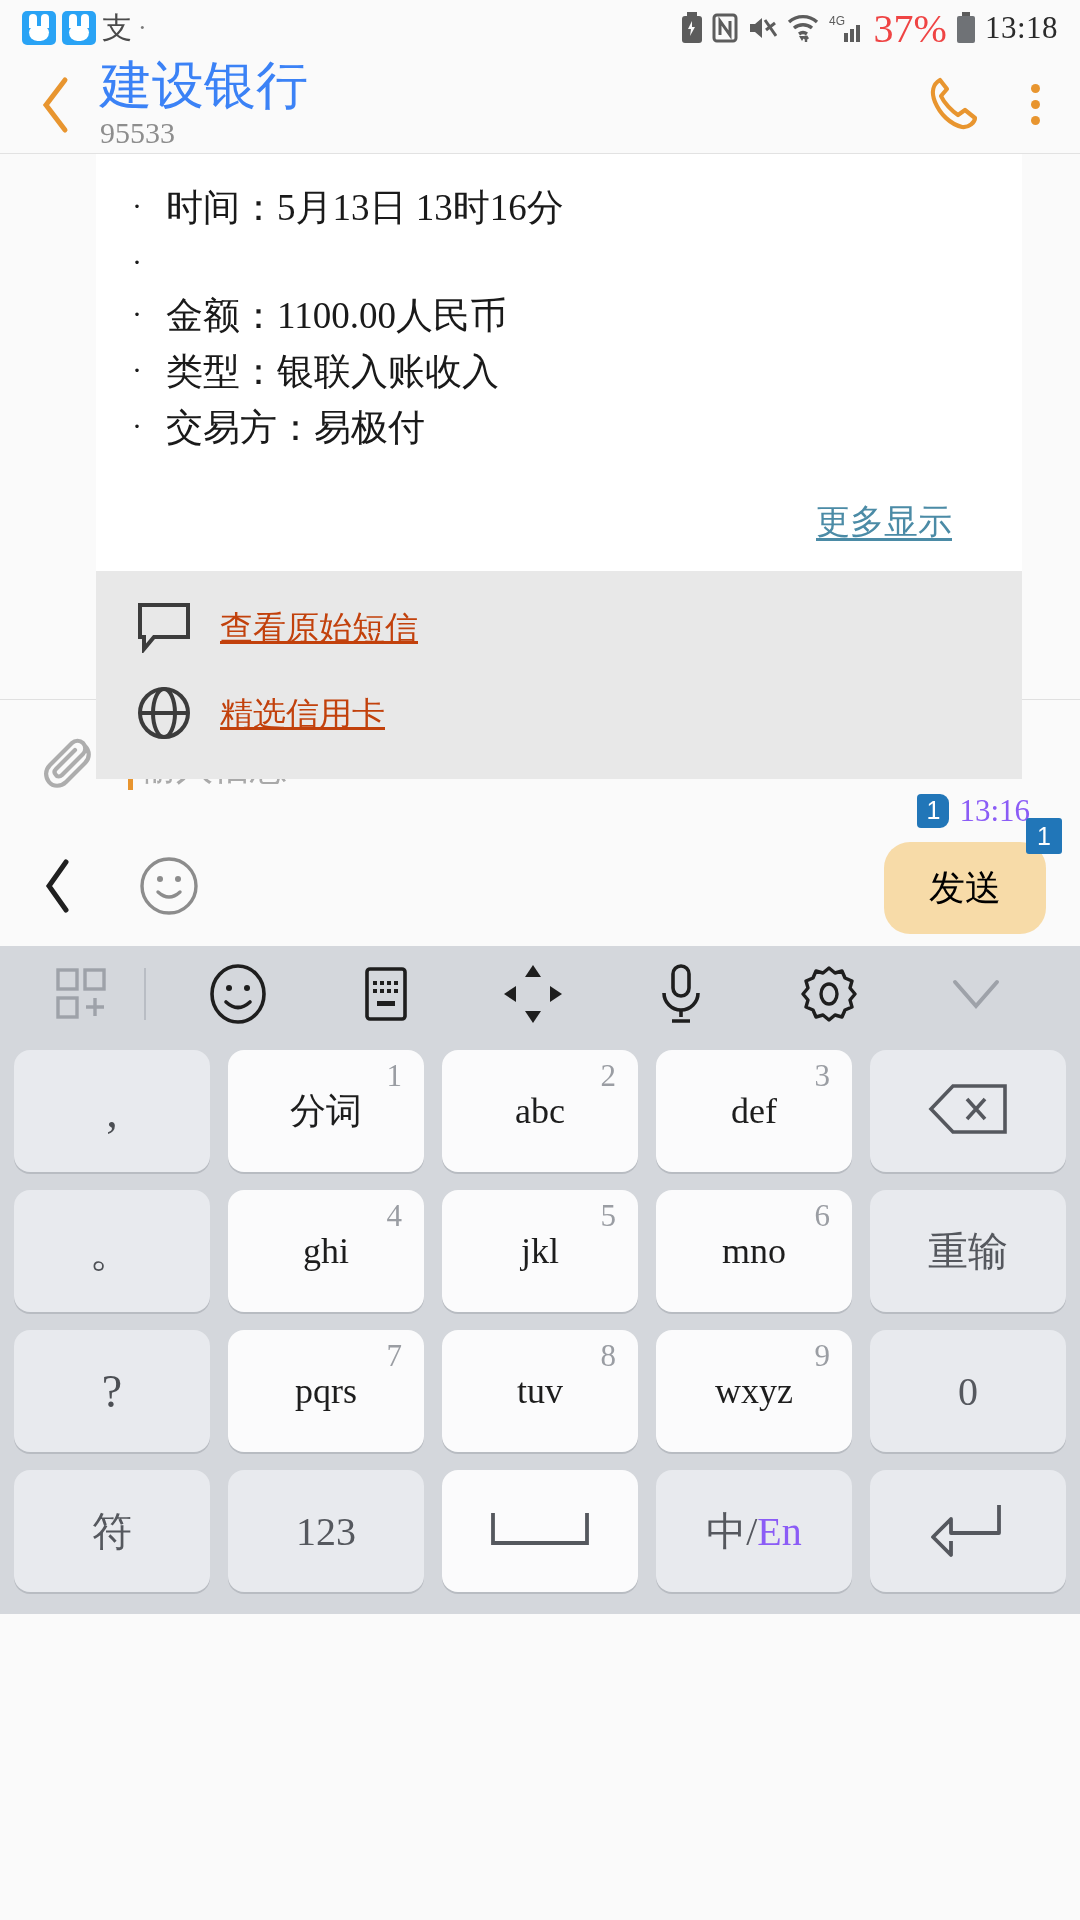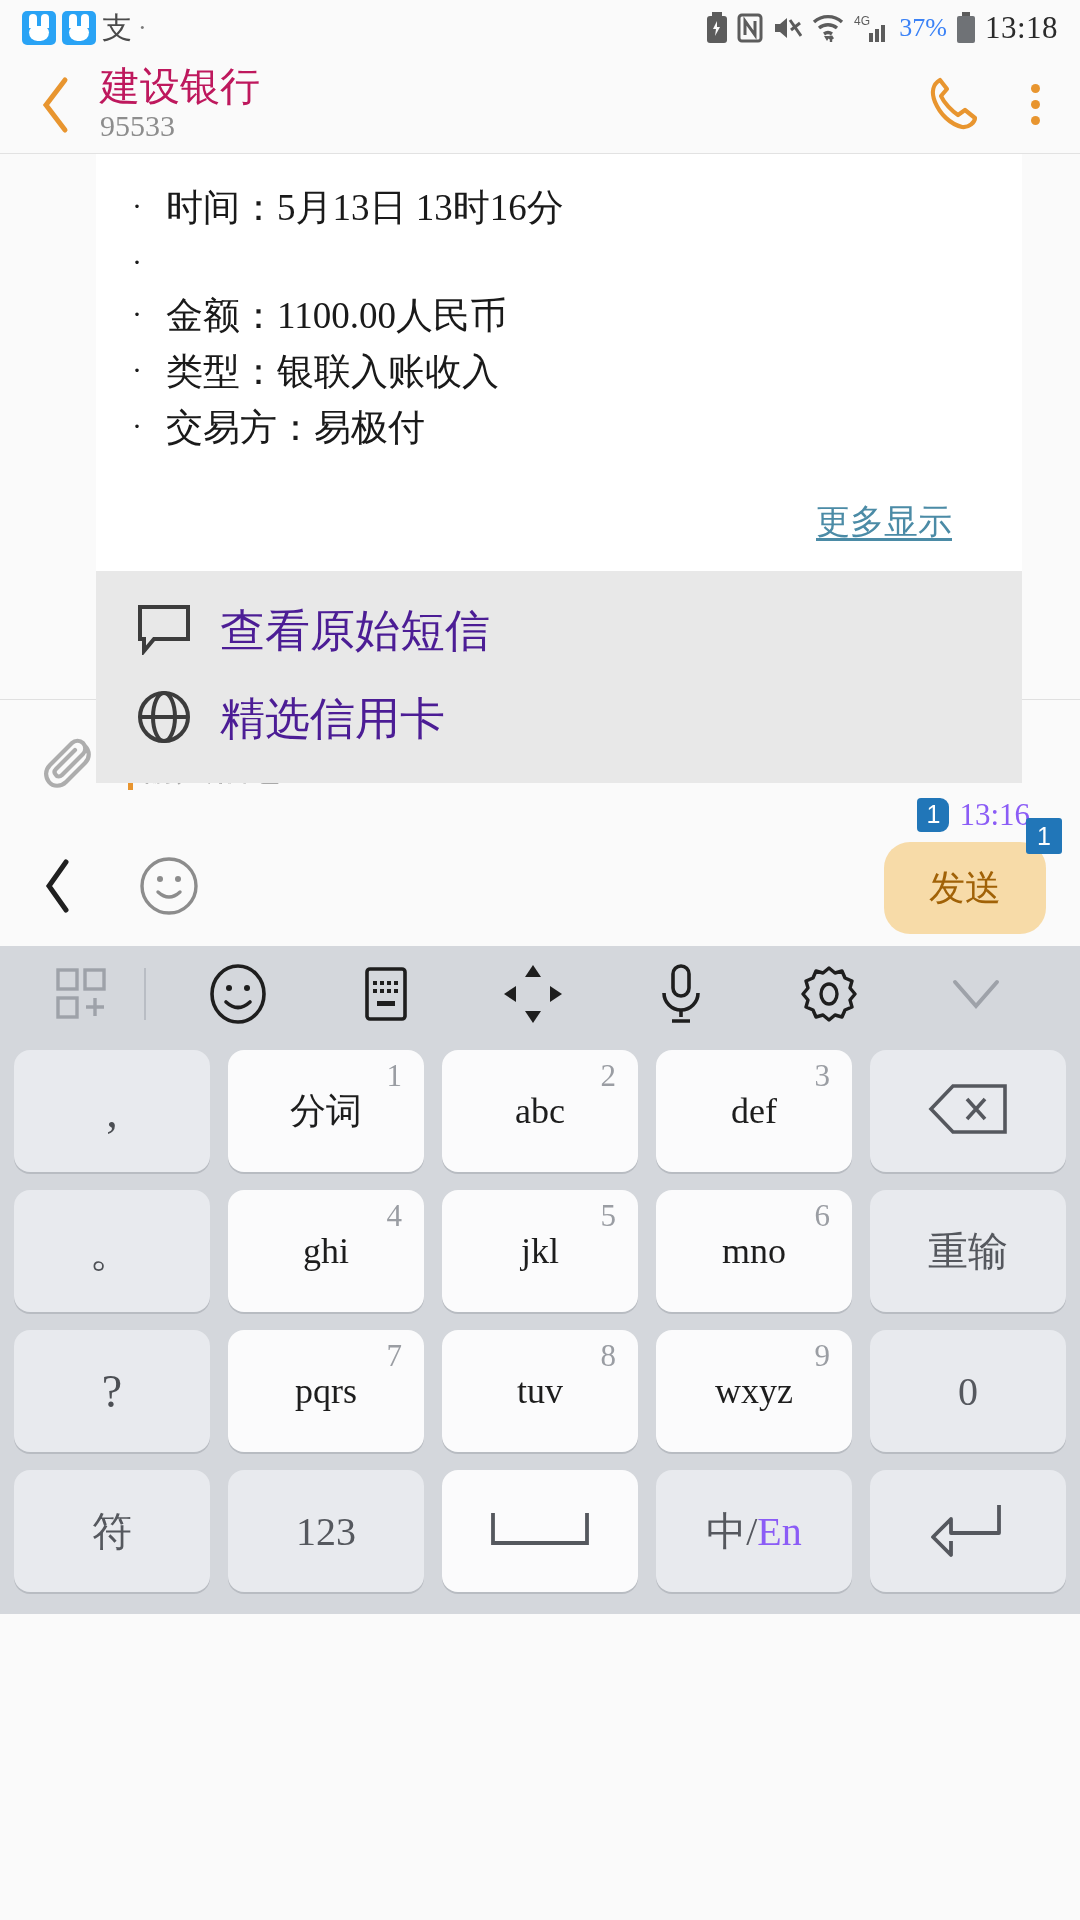--- a/index.html
+++ b/index.html
@@ -28,35 +28,35 @@
     background:#fff; border-radius:4px 4px 0 0; box-shadow: 12px 0 0 #fff;
   }
   .notif-sq::after {
     content:""; position:absolute; left:7px; top:15px; width:20px; height:15px;
     background:#fff; border-radius:7px 7px 9px 9px;
   }
   .sb-alipay { font-size: 30px; color:#4a4a4a; font-family:"Liberation Sans",sans-serif; line-height:1; }
   .sb-dot { font-size: 26px; color:#7a7a7a; line-height: 1; }
   .sb-ico { color:#1d4ed8; display:flex; align-items:center; }
   .sb-pct {
-    font-size: 26px; color:#3b82f6; letter-spacing:0px;
+    font-size: 40px; color:#ef4444; letter-spacing:0px;
     font-family:"Liberation Serif", serif;
   }
   .sb-time { font-size: 31px; color:#2b2b2b; letter-spacing:0.5px; }
 
   
   .appbar {
     height: 98px; background:#fafafa;
     display:flex; align-items:center; padding: 0 26px 0 34px;
     border-bottom: 1px solid #e2e2e2;
   }
   .back-chev { width:44px; display:flex; align-items:center; justify-content:center; }
   .hdr-text { margin-left: 22px; }
   .hdr-title {
-    font-size: 40px; color:#be185d; line-height: 1.08;
+    font-size: 52px; color:#3b82f6; line-height: 1.08;
   }
   .hdr-sub {
     font-size: 30px; color:#8d8d8d; line-height:1.2; margin-top: 0;
   }
   .hdr-actions { margin-left:auto; display:flex; align-items:center; gap: 36px; }
   .kebab { display:flex; flex-direction:column; gap:7px; padding: 6px 14px; }
   .kebab i { width:9px; height:9px; border-radius:50%; background:#e8952f; display:block; }
 
   
   .convo { background:#fafafa; padding-top: 0px; position:relative; height: 545px; }
@@ -77,21 +77,21 @@
   .more-wrap { text-align:right; padding: 42px 34px 26px 0; }
   .more-link {
     font-size: 34px; color:#4b8ba6; text-decoration: underline;
     text-underline-offset: 5px;
   }
   .actions { background:#e8e8e8; padding: 16px 0 20px 0; }
   .action-row {
     display:flex; align-items:center; gap: 28px;
     padding: 14px 0 14px 40px;
   }
-  .action-label { font-size: 45px; color:#4c1d95; }
+  .action-label { font-size: 33px; color:#c2410c;text-decoration:underline; }
   .meta {
     display:flex; align-items:center; justify-content:flex-end;
     gap: 10px; padding: 14px 50px 0 0;
   }
   .sim-badge {
     background:#2176b8; color:#fff; font-size:25px;
     width:32px; height:34px; border-radius:4px 9px 9px 4px;
     display:flex; align-items:center; justify-content:center;
     font-family:"Liberation Sans",sans-serif;
   }
@@ -104,21 +104,21 @@
     width: 5px; height: 46px; background:#e8952f; margin: 0 6px 0 26px;
   }
   .placeholder { font-size: 37px; color:#a9a9a9; }
   .compose-bot {
     display:flex; align-items:center; padding: 0 34px 0 42px; height: 116px;
     position:relative;
   }
   .emoji-btn { margin-left: 62px; }
   .send-wrap { margin-left:auto; position:relative; }
   .send-btn {
-    background:#f7dba8; color:#a16207; font-size: 36px;
+    background:#f7dba8; color:#000000; font-size: 36px;
     width: 162px; height: 92px; border-radius: 26px;
     display:flex; align-items:center; justify-content:center;
   }
   .send-badge {
     position:absolute; top:-24px; right:-16px;
     background:#2176b8; color:#fff; font-size:25px;
     width:36px; height:36px; border-radius:3px;
     display:flex; align-items:center; justify-content:center;
     font-family:"Liberation Sans",sans-serif;
   }

